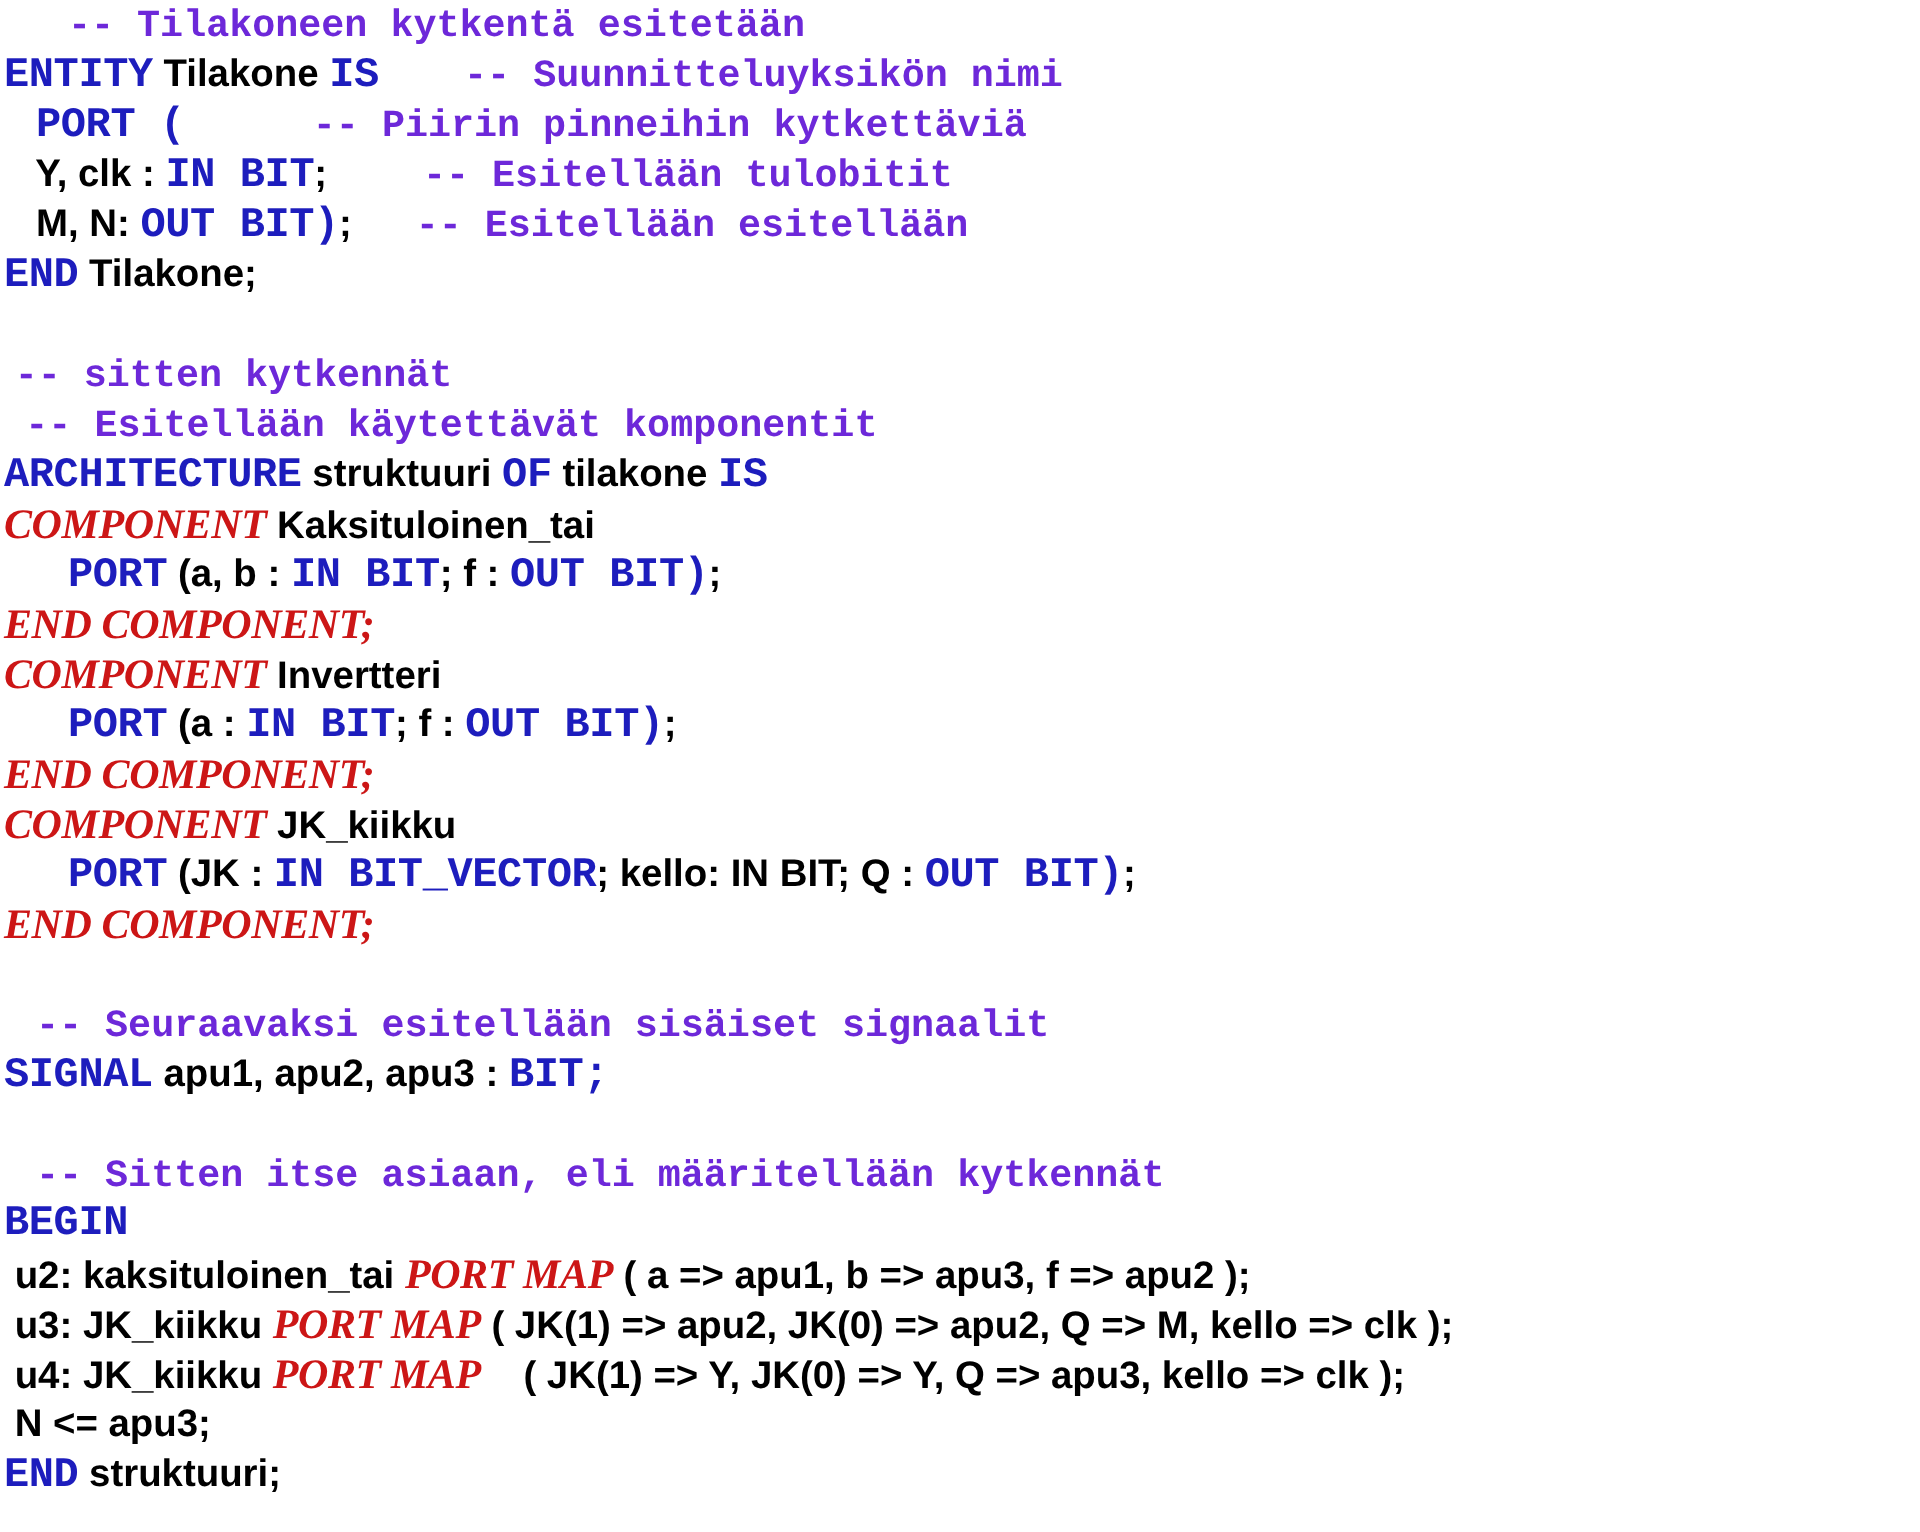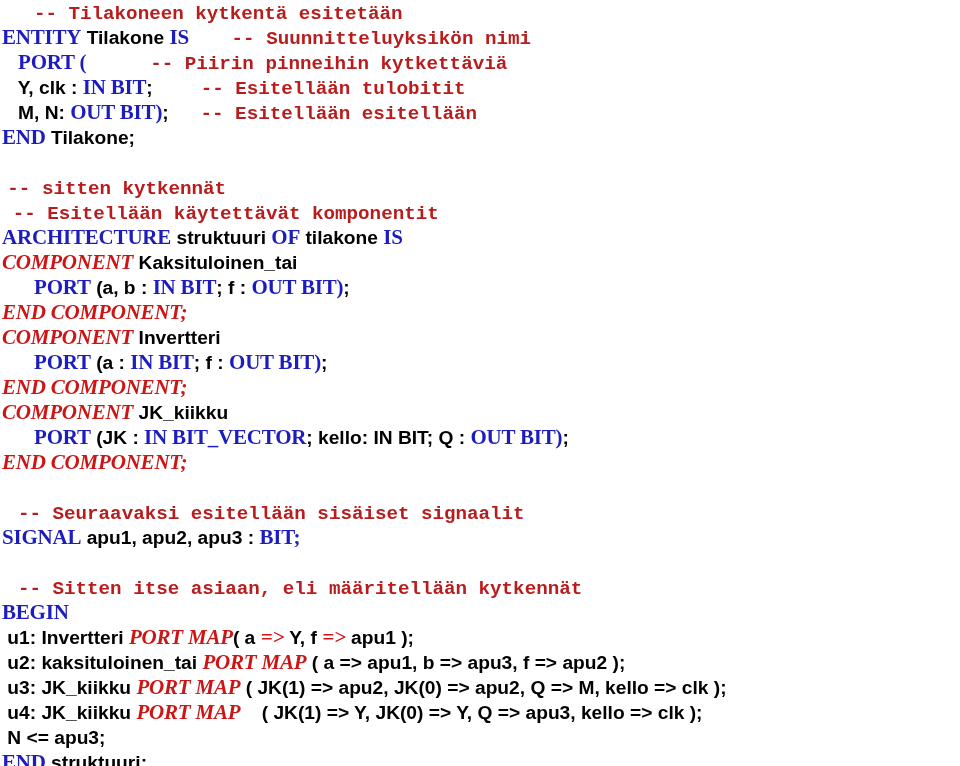--- a/index.html
+++ b/index.html
@@ -37,26 +37,26 @@
     font-family: Liberation Sans, sans-serif;
     font-size: 19.2px;
     font-weight: bold;
     color: #000000;
   }
   
   .tok-comment {
     font-family: "Liberation Mono", "DejaVu Sans Mono", monospace;
     font-size: 19.2px;
     font-weight: bold;
-    color: #b91c1c;
+    color: #6d28d9;
     text-align: right;
   }
   
   .tok-kw {
-    font-family: Liberation Serif, serif;
+    font-family: Liberation Mono, monospace;
     font-size: 21px;
     font-weight: bold;
     color: #1d1dbd;
     letter-spacing: -0.2px;
   }
   
   .tok-kw-red {
     font-family: "Liberation Serif", "DejaVu Serif", serif;
     font-size: 21px;
     font-weight: bold;
@@ -90,19 +90,18 @@
     <div class="code-line"><span class="tok-kw-red">END COMPONENT;</span></div>
     <div class="code-line"><span class="tok-kw-red">COMPONENT</span><span class="tok-plain"> JK_kiikku</span></div>
     <div class="code-line"><span class="tok-plain">      </span><span class="tok-kw">PORT</span><span class="tok-plain"> (JK : </span><span class="tok-kw">IN BIT_VECTOR</span><span class="tok-plain">; kello: IN BIT; Q : </span><span class="tok-kw">OUT BIT)</span><span class="tok-plain">;</span></div>
     <div class="code-line"><span class="tok-kw-red">END COMPONENT;</span></div>
     <div class="code-line blank">&nbsp;</div>
     <div class="code-line"><span class="tok-plain">   </span><span class="tok-comment">-- Seuraavaksi esitellään sisäiset signaalit</span></div>
     <div class="code-line"><span class="tok-kw">SIGNAL</span><span class="tok-plain"> apu1, apu2, apu3 : </span><span class="tok-kw">BIT;</span></div>
     <div class="code-line blank">&nbsp;</div>
     <div class="code-line"><span class="tok-plain">   </span><span class="tok-comment">-- Sitten itse asiaan, eli määritellään kytkennät</span></div>
     <div class="code-line"><span class="tok-kw">BEGIN</span></div>
-    <div class="code-line"><span class="tok-plain"> u1: Invertteri </span><span class="tok-kw-red">PORT MAP</span><span class="tok-plain">( a </span><span class="tok-kw-red">=&gt;</span><span class="tok-plain"> Y, f </span><span class="tok-kw-red">=&gt;</span><span class="tok-plain"> apu1 );</span></div>
     <div class="code-line"><span class="tok-plain"> u2: kaksituloinen_tai </span><span class="tok-kw-red">PORT MAP</span><span class="tok-plain"> ( a =&gt; apu1, b =&gt; apu3, f =&gt; apu2 );</span></div>
     <div class="code-line"><span class="tok-plain"> u3: JK_kiikku </span><span class="tok-kw-red">PORT MAP</span><span class="tok-plain"> ( JK(1) =&gt; apu2, JK(0) =&gt; apu2, Q =&gt; M, kello =&gt; clk );</span></div>
     <div class="code-line"><span class="tok-plain"> u4: JK_kiikku </span><span class="tok-kw-red">PORT MAP</span><span class="tok-plain">    ( JK(1) =&gt; Y, JK(0) =&gt; Y, Q =&gt; apu3, kello =&gt; clk );</span></div>
     <div class="code-line"><span class="tok-plain"> N &lt;= apu3;</span></div>
     <div class="code-line"><span class="tok-kw">END</span><span class="tok-plain"> struktuuri;</span></div>
   </div>
 
 </body></html>

